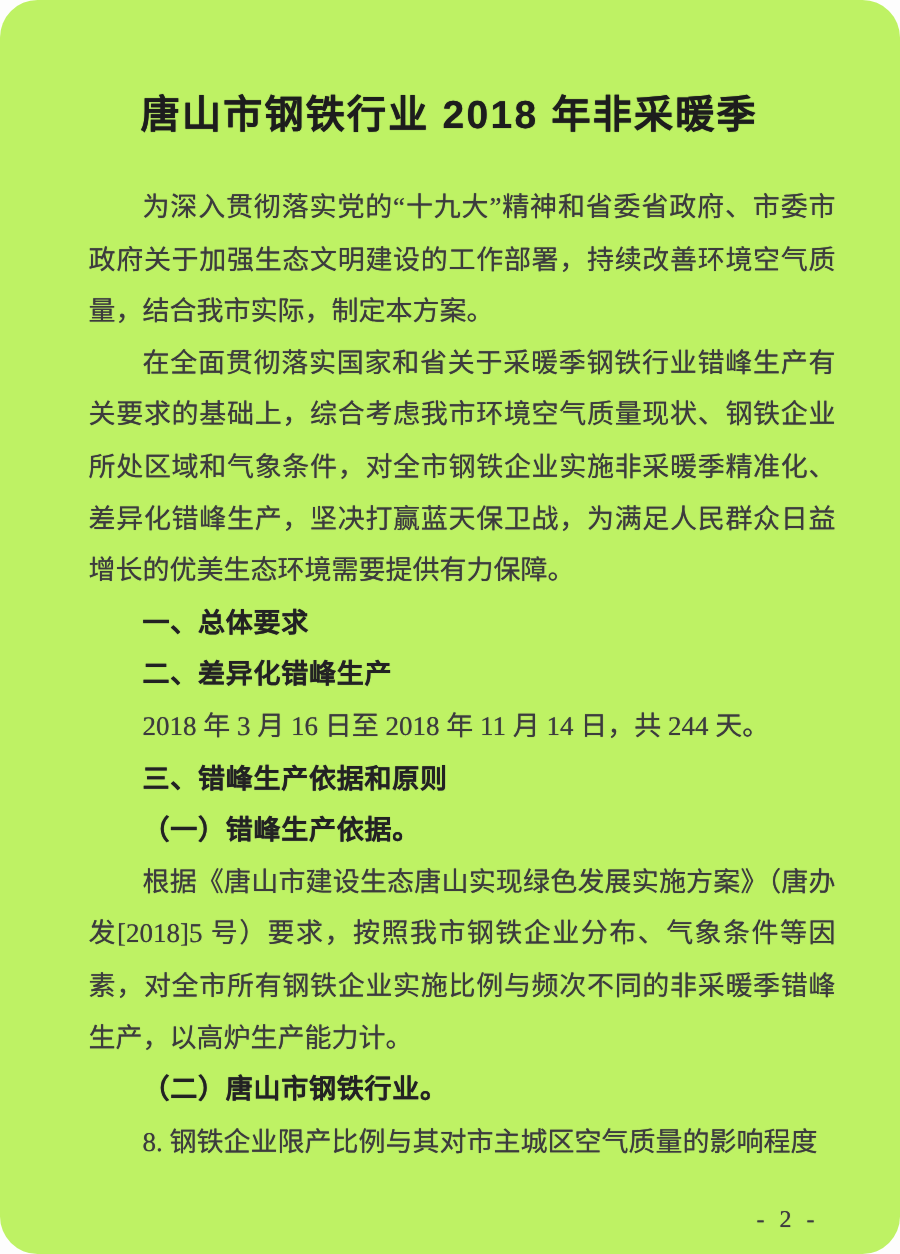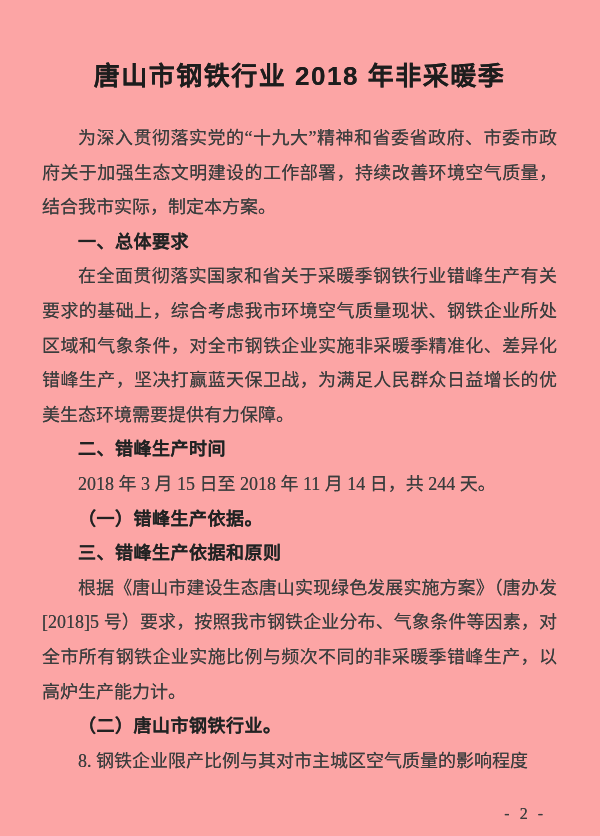--- a/index.html
+++ b/index.html
@@ -9,38 +9,40 @@
     background: #fdfdfd;
     position: relative;
     overflow: hidden;
     font-family: "Liberation Serif", serif;
   }
   .page {
     box-sizing: border-box;
     width: 600px;
     height: 836px;
     padding: 56px 43px 0 42px;
-    background: #fca5a5;
+    background: #bef264;
+    border-radius: 25px;
   }
   .doc-title {
     text-align: center;
     font-family: "Liberation Sans", sans-serif;
     font-weight: 700;
     font-size: 26px;
     line-height: 40px;
     color: #1d1d1d;
     letter-spacing: 1.5px;
     text-shadow: 0 0 0.6px #2a2a2a;
   }
   .doc-body {
     margin-top: 25px;
     font-size: 18px;
     line-height: 34.6px;
     color: #3c3c3c;
     text-shadow: 0 0 0.5px #555;
+    margin-left: 17px;
   }
   .block {
     margin: 0;
     text-indent: 2em;
   }
   .block--body {
     text-align: justify;
     text-justify: inter-character;
   }
   .block--heading, .block--subheading {
@@ -63,25 +65,25 @@
 <body>
 
 <div class="page">
   <header class="doc-title">
     <div>唐山市钢铁行业 2018 年非采暖季</div>
   </header>
 
   <main class="doc-body">
 
   <p class="block block--body">为深入贯彻落实党的“十九大”精神和省委省政府、市委市政府关于加强生态文明建设的工作部署，持续改善环境空气质量，结合我市实际，制定本方案。</p>
+      <p class="block block--body">在全面贯彻落实国家和省关于采暖季钢铁行业错峰生产有关要求的基础上，综合考虑我市环境空气质量现状、钢铁企业所处区域和气象条件，对全市钢铁企业实施非采暖季精准化、差异化错峰生产，坚决打赢蓝天保卫战，为满足人民群众日益增长的优美生态环境需要提供有力保障。</p>
       <p class="block block--heading">一、总体要求</p>
-      <p class="block block--body">在全面贯彻落实国家和省关于采暖季钢铁行业错峰生产有关要求的基础上，综合考虑我市环境空气质量现状、钢铁企业所处区域和气象条件，对全市钢铁企业实施非采暖季精准化、差异化错峰生产，坚决打赢蓝天保卫战，为满足人民群众日益增长的优美生态环境需要提供有力保障。</p>
-      <p class="block block--heading">二、错峰生产时间</p>
-      <p class="block block--body">2018 年 3 月 15 日至 2018 年 11 月 14 日，共 244 天。</p>
+      <p class="block block--heading">二、差异化错峰生产</p>
+      <p class="block block--body">2018 年 3 月 16 日至 2018 年 11 月 14 日，共 244 天。</p>
+      <p class="block block--heading">三、错峰生产依据和原则</p>
       <p class="block block--subheading">（一）错峰生产依据。</p>
-      <p class="block block--heading">三、错峰生产依据和原则</p>
       <p class="block block--body">根据《唐山市建设生态唐山实现绿色发展实施方案》（唐办发[2018]5 号）要求，按照我市钢铁企业分布、气象条件等因素，对全市所有钢铁企业实施比例与频次不同的非采暖季错峰生产，以高炉生产能力计。</p>
       <p class="block block--subheading">（二）唐山市钢铁行业。</p>
       <p class="block block--body">8. 钢铁企业限产比例与其对市主城区空气质量的影响程度</p>
     </main>
 
   <div class="page-number">- 2 -</div>
 </div>
 
 </body></html>

